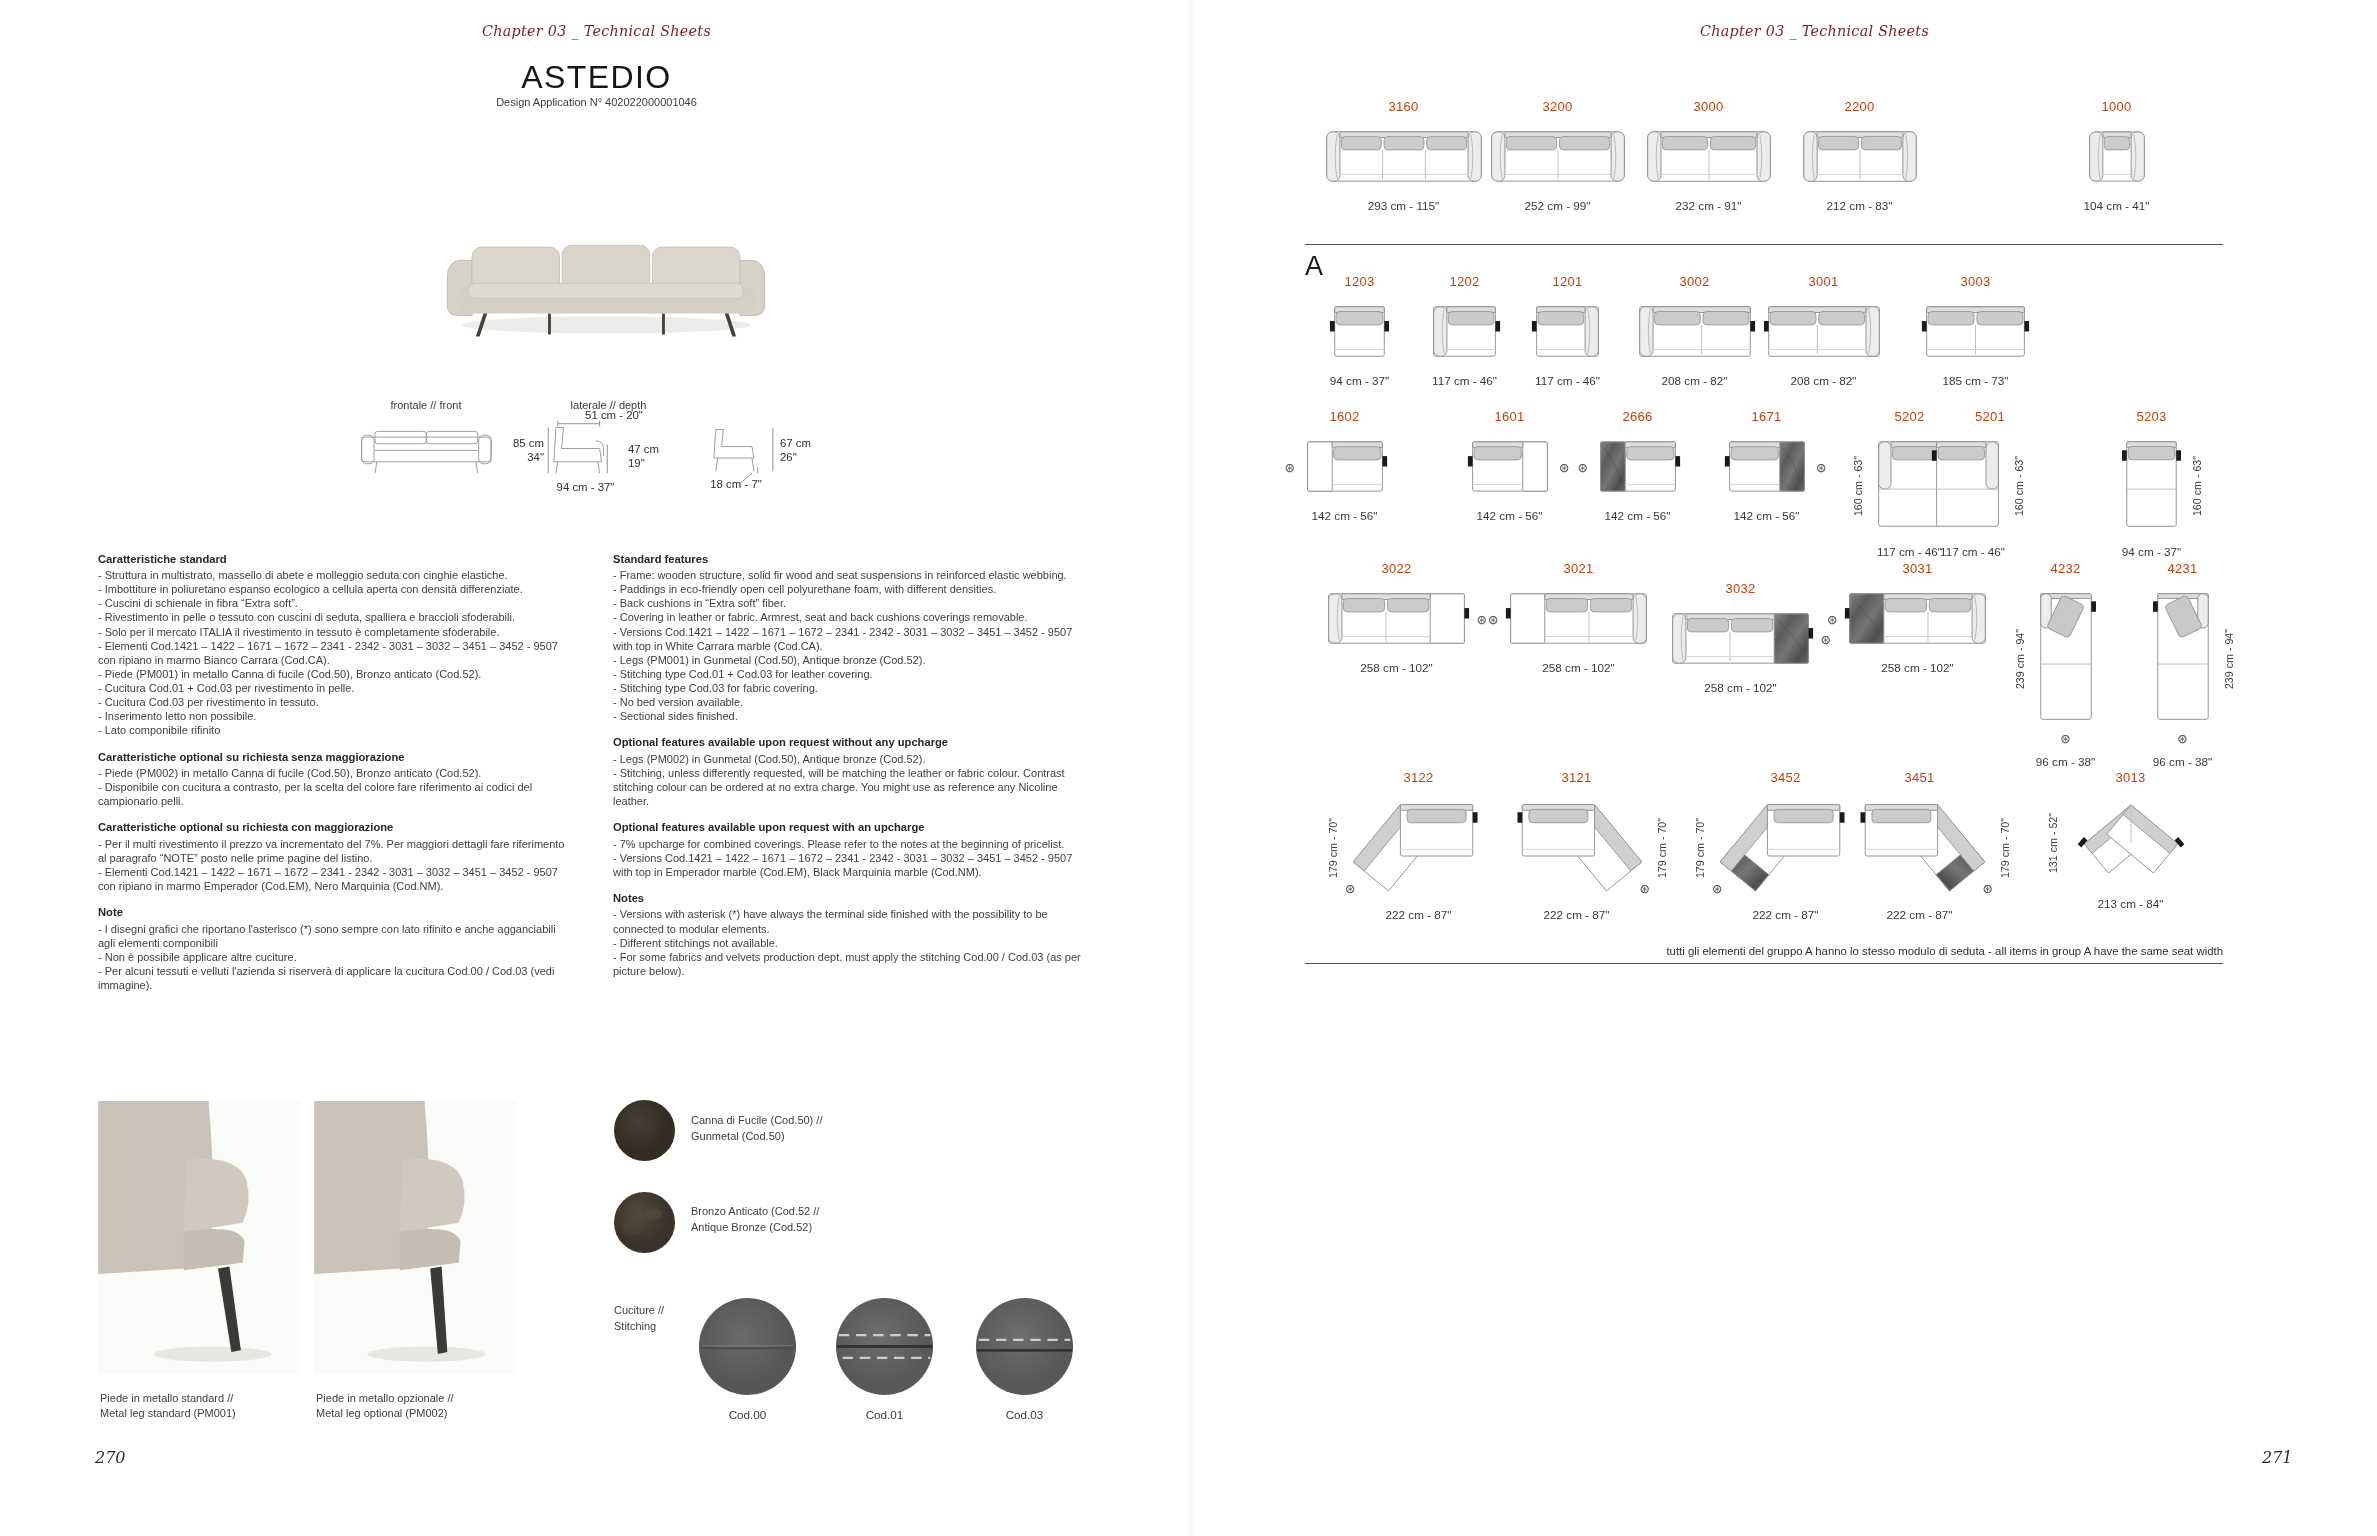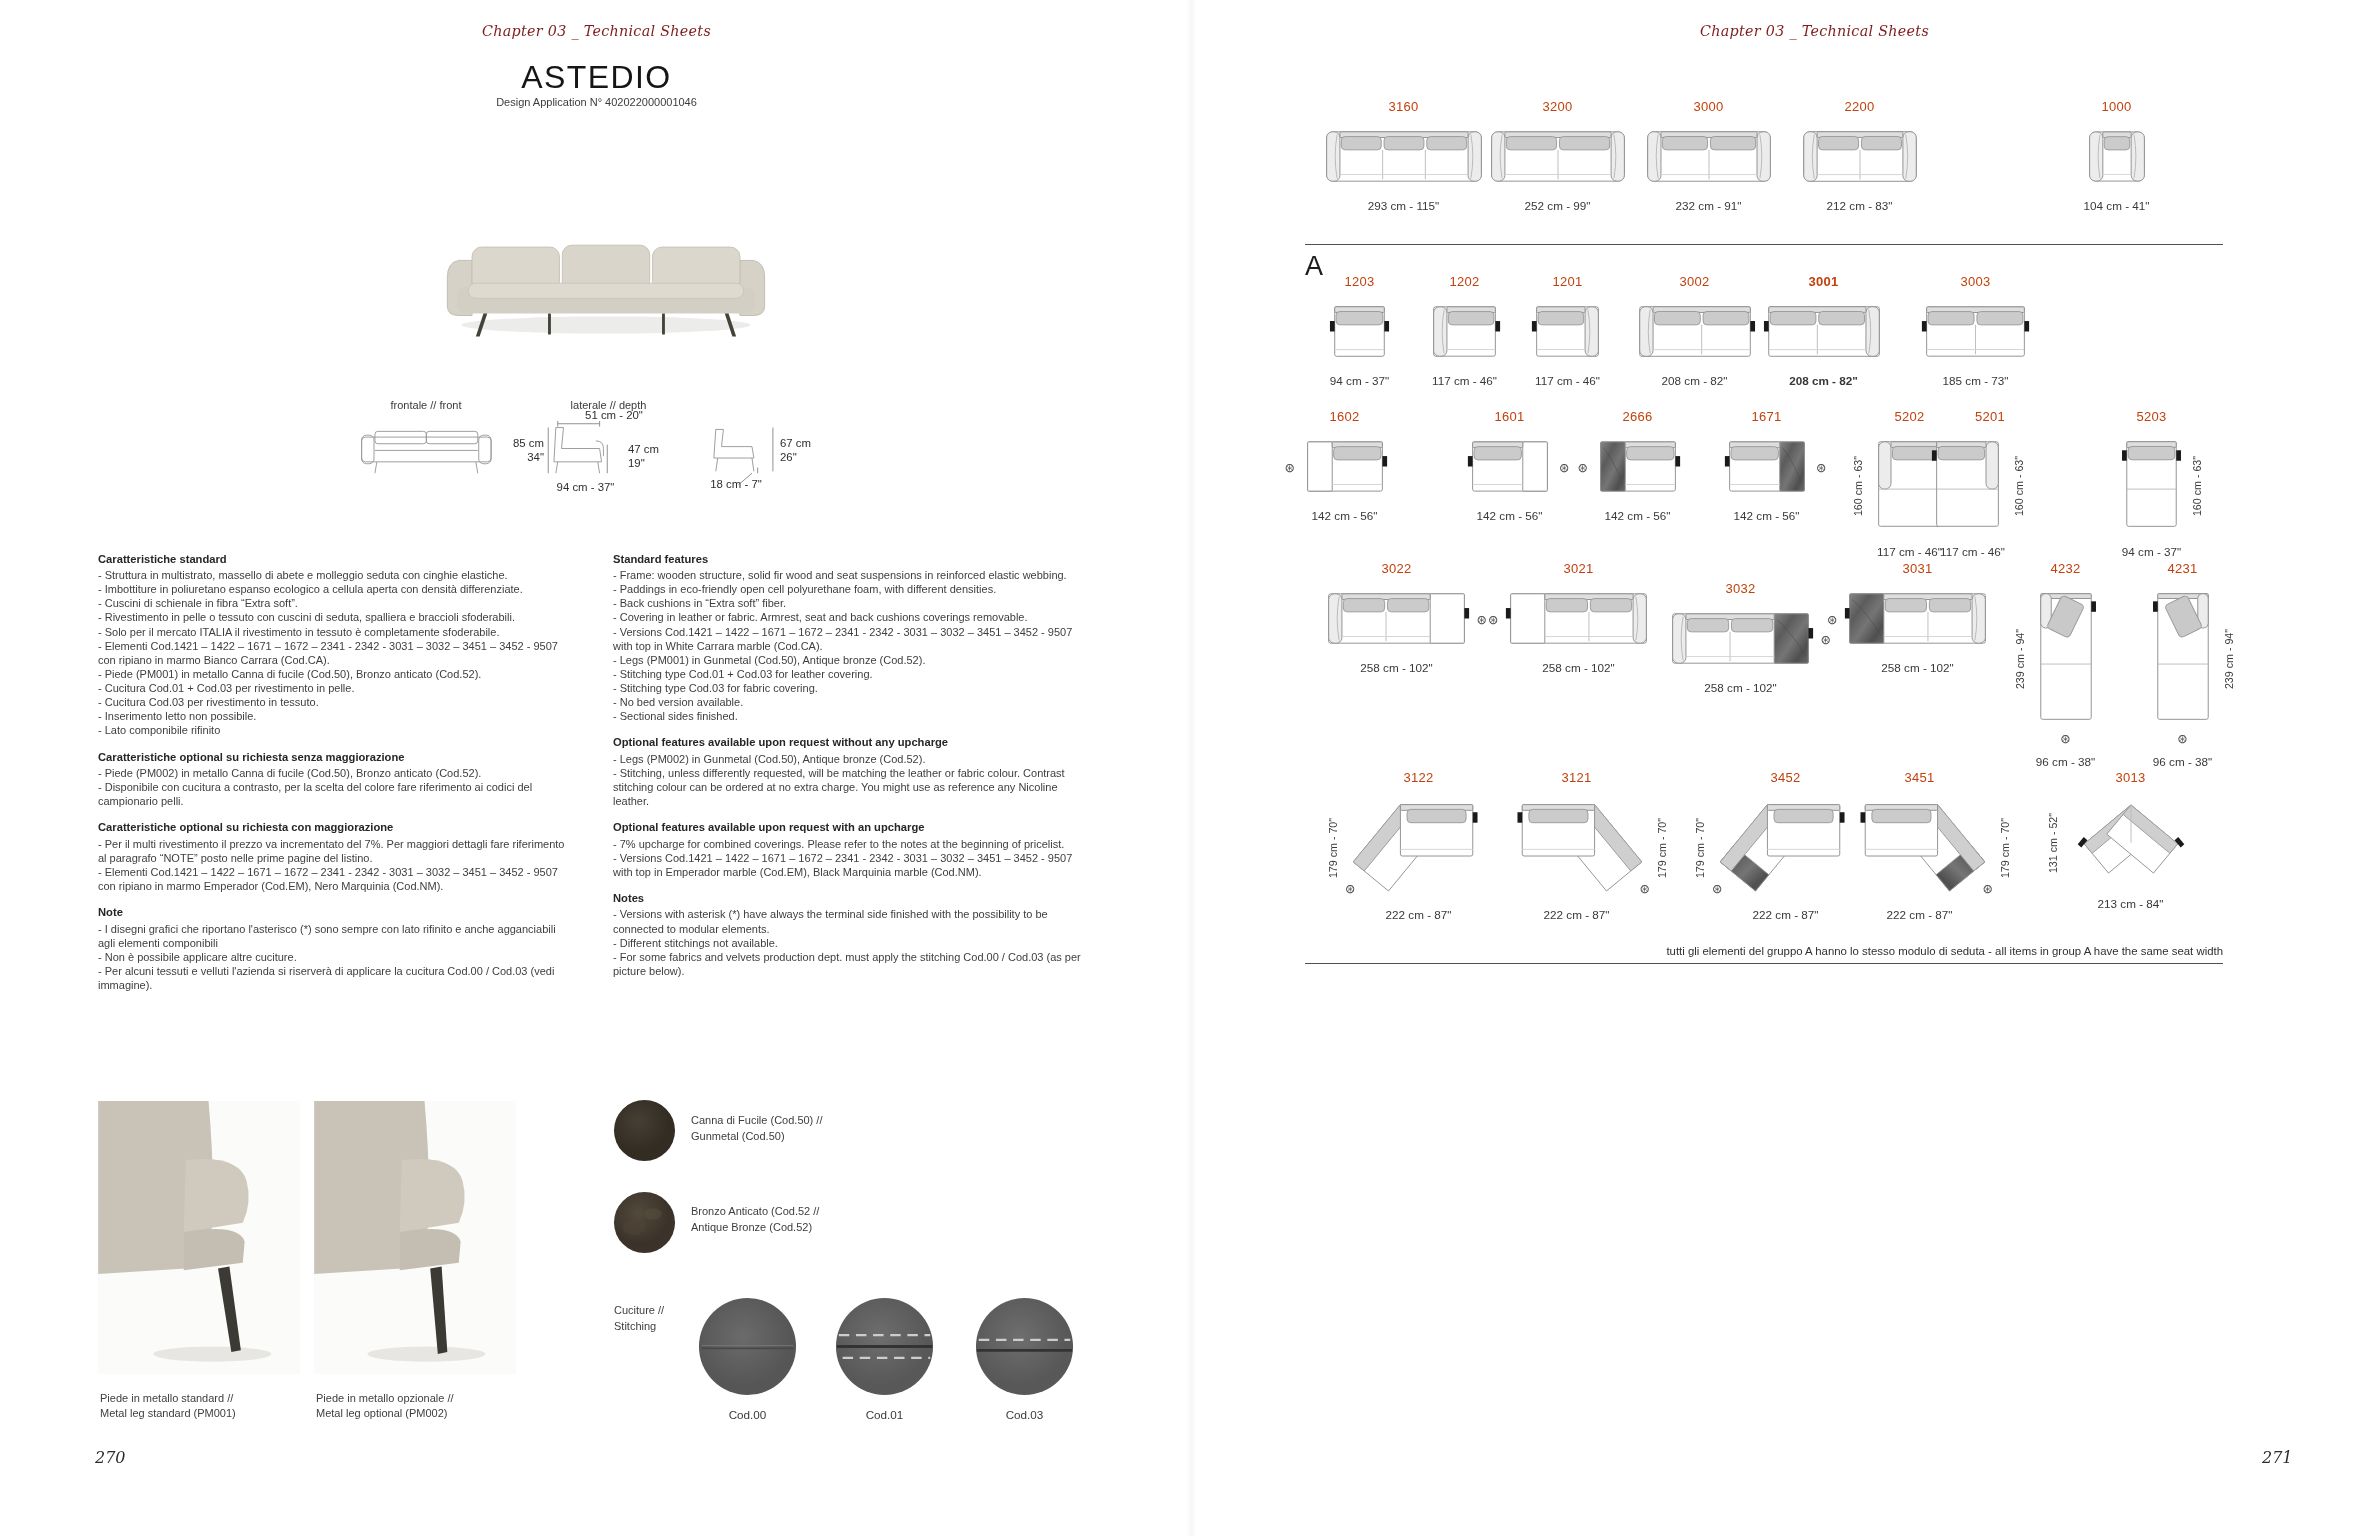--- a/index.html
+++ b/index.html
@@ -394,21 +394,21 @@
             <rect x="7" y="6" width="116" height="52" rx="2" fill="#fff" stroke="#8f8f8f" stroke-width="1"></rect>
             <rect x="7" y="6" width="14" height="52" rx="6" fill="#ececec" stroke="#8f8f8f" stroke-width="1"></rect>
             <path d="M18,9 q-4,23 0,46" fill="none" stroke="#b8b8b8"></path>
             <rect x="21" y="6" width="102" height="6" rx="1" fill="#dedede" stroke="#8f8f8f" stroke-width="1"></rect>
             <rect x="22.5" y="11" width="48" height="14" rx="4" fill="#cbcbcb" stroke="#9a9a9a" stroke-width="1"></rect>
             <rect x="73.5" y="11" width="48" height="14" rx="4" fill="#cbcbcb" stroke="#9a9a9a" stroke-width="1"></rect>
             <line x1="72" y1="25" x2="72" y2="56" stroke="#bcbcbc" stroke-width="1"></line>
             <line x1="21" y1="51" x2="123" y2="51" stroke="#d4d4d4" stroke-width="1"></line>
             <rect x="123" y="21" width="5" height="11" rx="0" fill="#1a1a1a" stroke="none" stroke-width="1"></rect>
           </svg></div><div class="mod-dim">208 cm - 82"</div></div>
-      <div class="mod-cell" style="left: 1740px; top: 274px; width: 167px; font-weight: bold;"><div class="mod-code">3001</div><div class="figwrap"><svg width="124" height="61" viewBox="0 0 130 64">
+      <div class="mod-cell" style="left: 1740px; top: 274px; width: 167px;"><div class="mod-code">3001</div><div class="figwrap"><svg width="124" height="61" viewBox="0 0 130 64">
             <rect x="7" y="6" width="116" height="52" rx="2" fill="#fff" stroke="#8f8f8f" stroke-width="1"></rect>
             <rect x="109" y="6" width="14" height="52" rx="6" fill="#ececec" stroke="#8f8f8f" stroke-width="1"></rect>
             <path d="M112,9 q4,23 0,46" fill="none" stroke="#b8b8b8"></path>
             <rect x="7" y="6" width="102" height="6" rx="1" fill="#dedede" stroke="#8f8f8f" stroke-width="1"></rect>
             <rect x="8.5" y="11" width="48" height="14" rx="4" fill="#cbcbcb" stroke="#9a9a9a" stroke-width="1"></rect>
             <rect x="59.5" y="11" width="48" height="14" rx="4" fill="#cbcbcb" stroke="#9a9a9a" stroke-width="1"></rect>
             <line x1="58" y1="25" x2="58" y2="56" stroke="#bcbcbc" stroke-width="1"></line>
             <line x1="7" y1="51" x2="109" y2="51" stroke="#d4d4d4" stroke-width="1"></line>
             <rect x="2" y="21" width="5" height="11" rx="0" fill="#1a1a1a" stroke="none" stroke-width="1"></rect>
           </svg></div><div class="mod-dim">208 cm - 82"</div></div>

